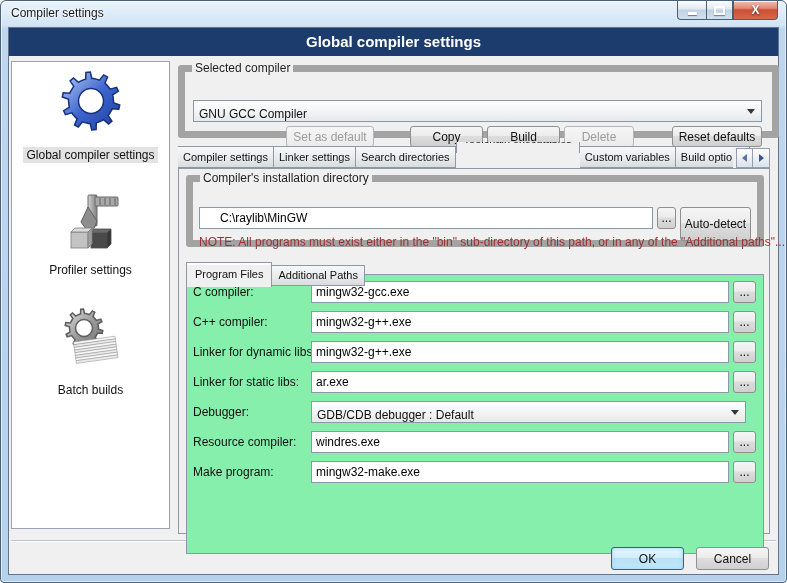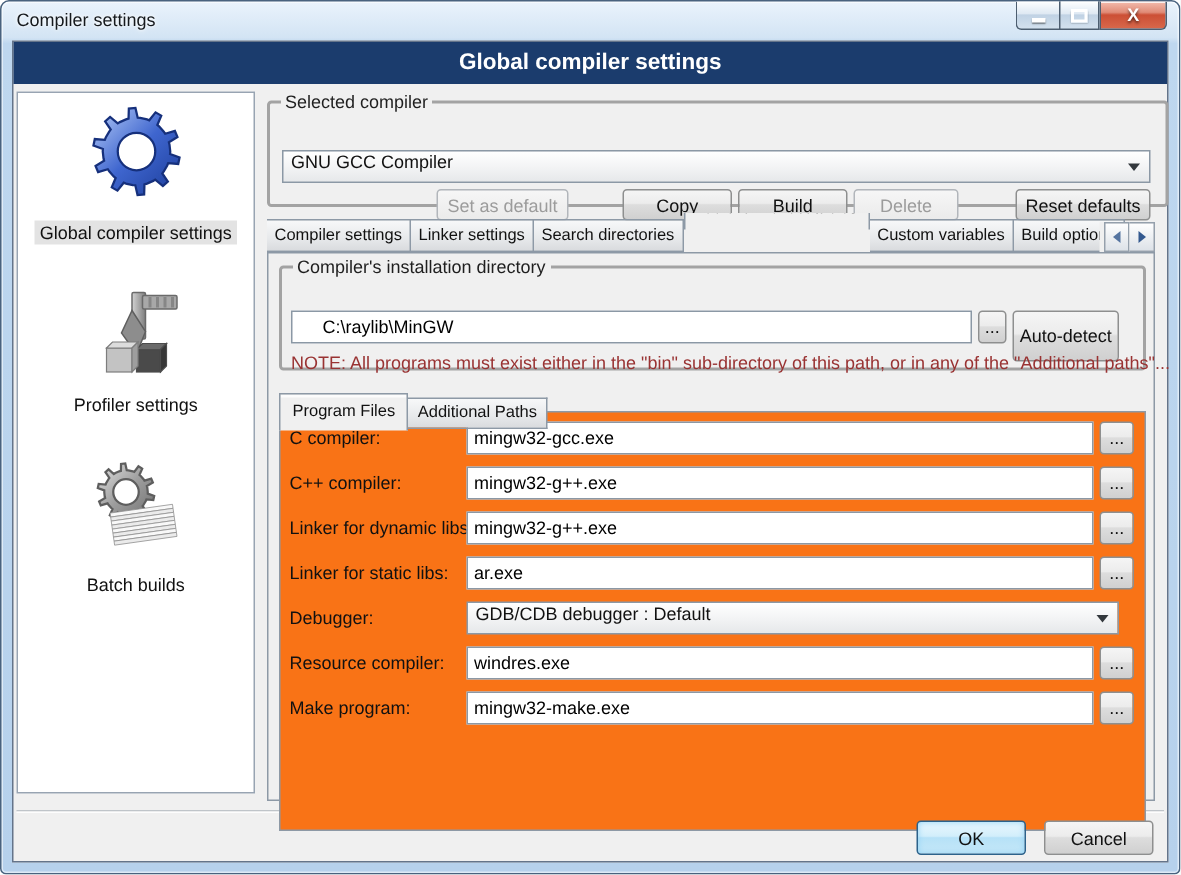--- a/index.html
+++ b/index.html
@@ -36,26 +36,26 @@
   .side-item:nth-child(2){margin-top:29px}
   .side-item:nth-child(3){margin-top:29px}
   .side-item:nth-child(1) .side-label{margin-top:15px}
   .side-item:nth-child(2) .side-label{margin-top:6px}
   .side-item:nth-child(3) .side-label{margin-top:11px}
   .side-label{padding:1px 3px;white-space:nowrap}
   .side-item.selected .side-label{background:#e3e3e3}
   .side-icon{width:64px;height:64px;display:block}
 
   
-  fieldset.group{position:absolute;border:2px solid #a3a3a3;border-radius:3px}
+  fieldset.group{position:absolute;border:7px solid #a3a3a3;border-radius:3px}
   fieldset.group legend{margin-left:7px;padding:0 3px;color:#1f1f1f}
 
   .group1{left:169px;top:33px;width:601px;height:77px}
   .combo{position:relative;border:1px solid #8b98a5;background:linear-gradient(#ffffff,#f2f3f4 55%,#e6e8ea);
-    display:flex;align-items:flex-start;padding:0 32px 0 5px;white-space:nowrap;overflow:hidden;cursor:default}
+    display:flex;align-items:flex-end;padding:0 32px 0 5px;white-space:nowrap;overflow:hidden;cursor:default}
   .combo .arr{position:absolute;right:6px;top:50%;margin-top:-2px;width:0;height:0;
     border-left:4px solid transparent;border-right:4px solid transparent;border-top:5px solid #33383d}
   .combo1{position:absolute;left:8px;right:10px;top:25px;height:22px}
   .compiler-buttons{position:absolute;right:10px;top:51px;display:flex}
 
   .btn{border:1px solid #8e8f8f;border-radius:3px;font-family:"Liberation Sans",sans-serif;font-size:12px;color:#111;
     background:linear-gradient(#f5f5f5,#ececec 45%,#dddddd 50%,#d0d0d0);display:flex;align-items:center;justify-content:center;cursor:default}
   .btn.disabled{color:#9c9c9c;border-color:#b2b6bb;background:linear-gradient(#f6f6f6,#ebebeb)}
   .btn.default{border-color:#2c628b;background:linear-gradient(#eaf7fe,#d2eefb 45%,#b6e1f7 50%,#c6e8f8);box-shadow:inset 0 0 4px #90d2f5}
 
@@ -82,21 +82,21 @@
   .dir-browse{position:absolute;left:464px;top:22px;width:19px;height:22px}
   .dir-auto{position:absolute;left:487px;top:22px;width:71px;height:34px}
   .note{position:absolute;left:6px;top:50px;color:#993333;white-space:nowrap}
 
   
   .subtabstrip{position:absolute;left:7px;top:93px;height:25px;display:flex;align-items:flex-end;z-index:3}
   .subtab{height:21px;line-height:19px;padding:0 6px;font-size:11px;white-space:nowrap;margin-bottom:1px;
     background:linear-gradient(#f7f8f9,#e7e9eb 60%,#d9dbde);border:1px solid #8d99a6;border-left:none;cursor:default}
   .subtab:first-child{border-left:1px solid #8d99a6}
   .subtab.active{height:25px;line-height:23px;padding:0 8px;background:#f0f0f0;border:1px solid #8d99a6;border-bottom:none;margin-bottom:0;z-index:4;box-shadow:inset 0 2px 0 #fcfcfc}
-  .rows{position:absolute;left:7px;top:105px;width:578px;height:280px;border:1px solid #8d99a6;background:#f97316;padding:6px 7px 0 6px;z-index:2}
+  .rows{position:absolute;left:7px;top:105px;width:578px;height:280px;border:1px solid #8d99a6;background:#86efac;padding:6px 7px 0 6px;z-index:2}
   .row{display:flex;align-items:center;height:22px;margin-bottom:8px}
   .row .flabel{width:118px;flex:none;white-space:nowrap}
   .row input{flex:1;height:22px;border:1px solid #8b98a5;padding:0 4px;font:12px "Liberation Sans",sans-serif;background:#fff;min-width:0}
   .row .browse{width:23px;height:22px;margin-left:4px;flex:none}
   .row .combo{flex:1;height:22px;margin-right:10px}
 
   
   .footer-sep{position:absolute;left:2px;right:2px;top:512px;height:2px;border-top:1px solid #bfc4c9;border-bottom:1px solid #fdfdfd}
   .footer-buttons{position:absolute;top:519px;right:9px;display:flex;gap:12px;z-index:5}
   .footer-buttons .btn{width:73px;height:23px}

